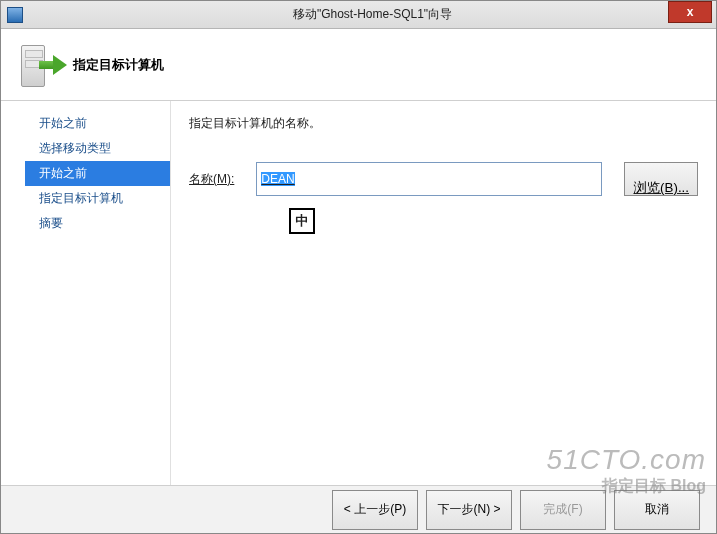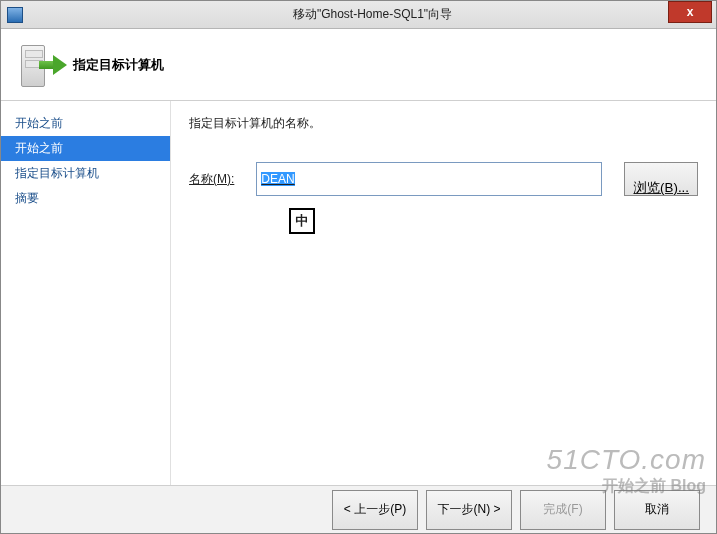--- a/index.html
+++ b/index.html
@@ -44,21 +44,21 @@
   .arrow-g .head{position:absolute;left:14px;top:0;width:0;height:0;border-left:14px solid #4aa62b;border-top:10px solid transparent;border-bottom:10px solid transparent;}
   .header-title { font-size:13px; font-weight:bold; color:#000000; }
   .body {
     flex:1; display:flex; min-height:0;
   }
   .sidebar {
     width:170px; border-right:1px solid #e0e0e0; padding-top:10px;
     background:#fff;
   }
   .sidebar-item {
-    padding:4px 14px; color:#1a4e8a; cursor:pointer; white-space:nowrap;
+    padding:4px 14px; color:#1a4e8a; cursor:pointer; white-space:nowrap;margin-left:24px;
   }
   .sidebar-item.selected {
     background:#2b7de1; color:#fff;
   }
   .main {
     flex:1; padding:14px 18px; color:#222;
   }
   .instr { margin-bottom:30px; }
   .form-row { display:flex; align-items:center; gap:22px;text-decoration:underline; }
   .form-row label { white-space:nowrap; }
@@ -113,20 +113,21 @@
           <div class="shaft"></div>
           <div class="head"></div>
         </div>
     </div>
     <div class="header-title">指定目标计算机</div>
   </div>
 
   <div class="body">
     <div class="sidebar">
       <div class="sidebar-item">开始之前</div>
+      <div class="sidebar-item">选择移动类型</div>
       <div class="sidebar-item selected">开始之前</div>
       <div class="sidebar-item">指定目标计算机</div>
       <div class="sidebar-item">摘要</div>
     </div>
 
     <div class="main">
       <div class="instr">指定目标计算机的名称。</div>
       <div class="form-row">
         <label>名称(M):</label>
         <div class="input-wrap">
@@ -140,16 +141,16 @@
 
   <div class="footer">
     <button>&lt; 上一步(P)</button>
     <button>下一步(N) &gt;</button>
     <button class="disabled">完成(F)</button>
     <button>取消</button>
   </div>
 
   <div class="watermark">
     <div class="line1">51CTO.com</div>
-    <div class="line2">开始之前 Blog</div>
+    <div class="line2">指定目标 Blog</div>
   </div>
 
 </div>
 
 </body></html>

